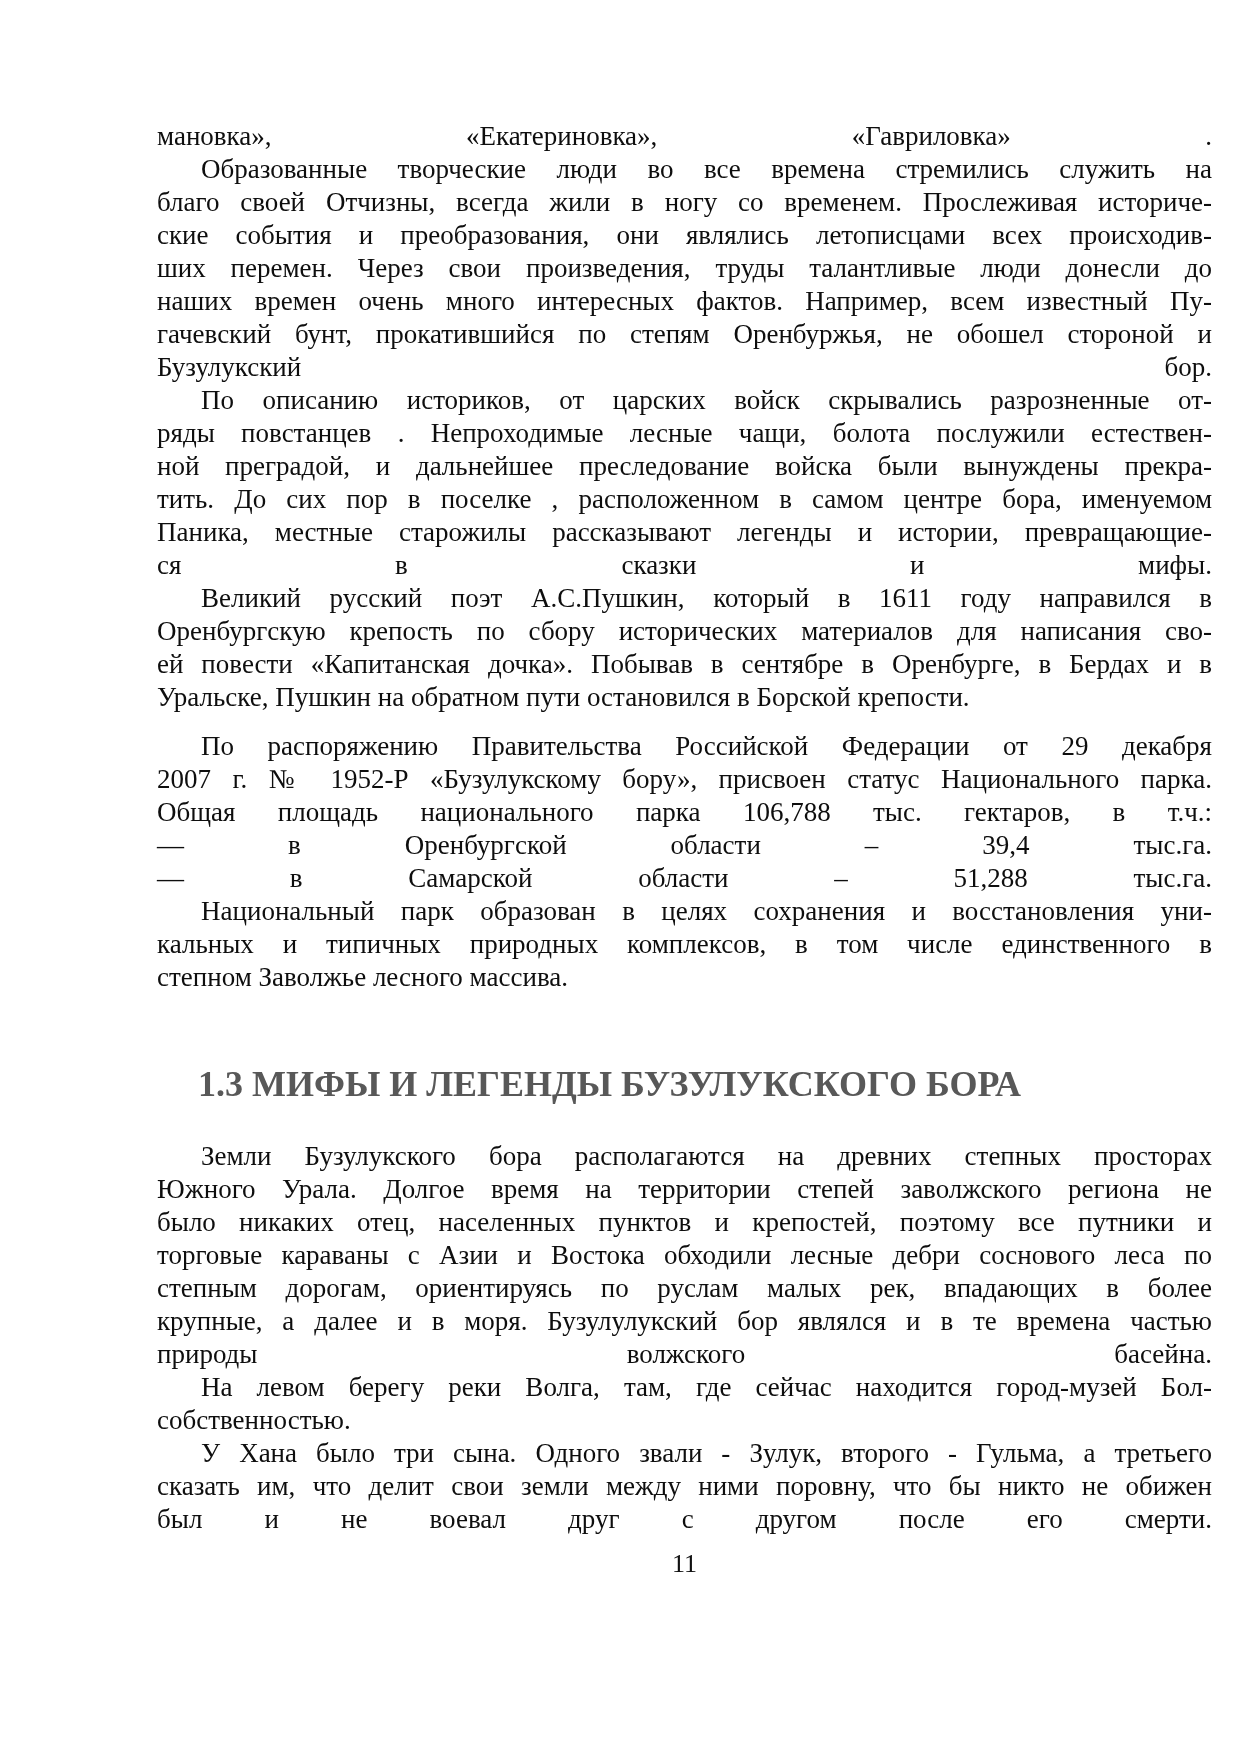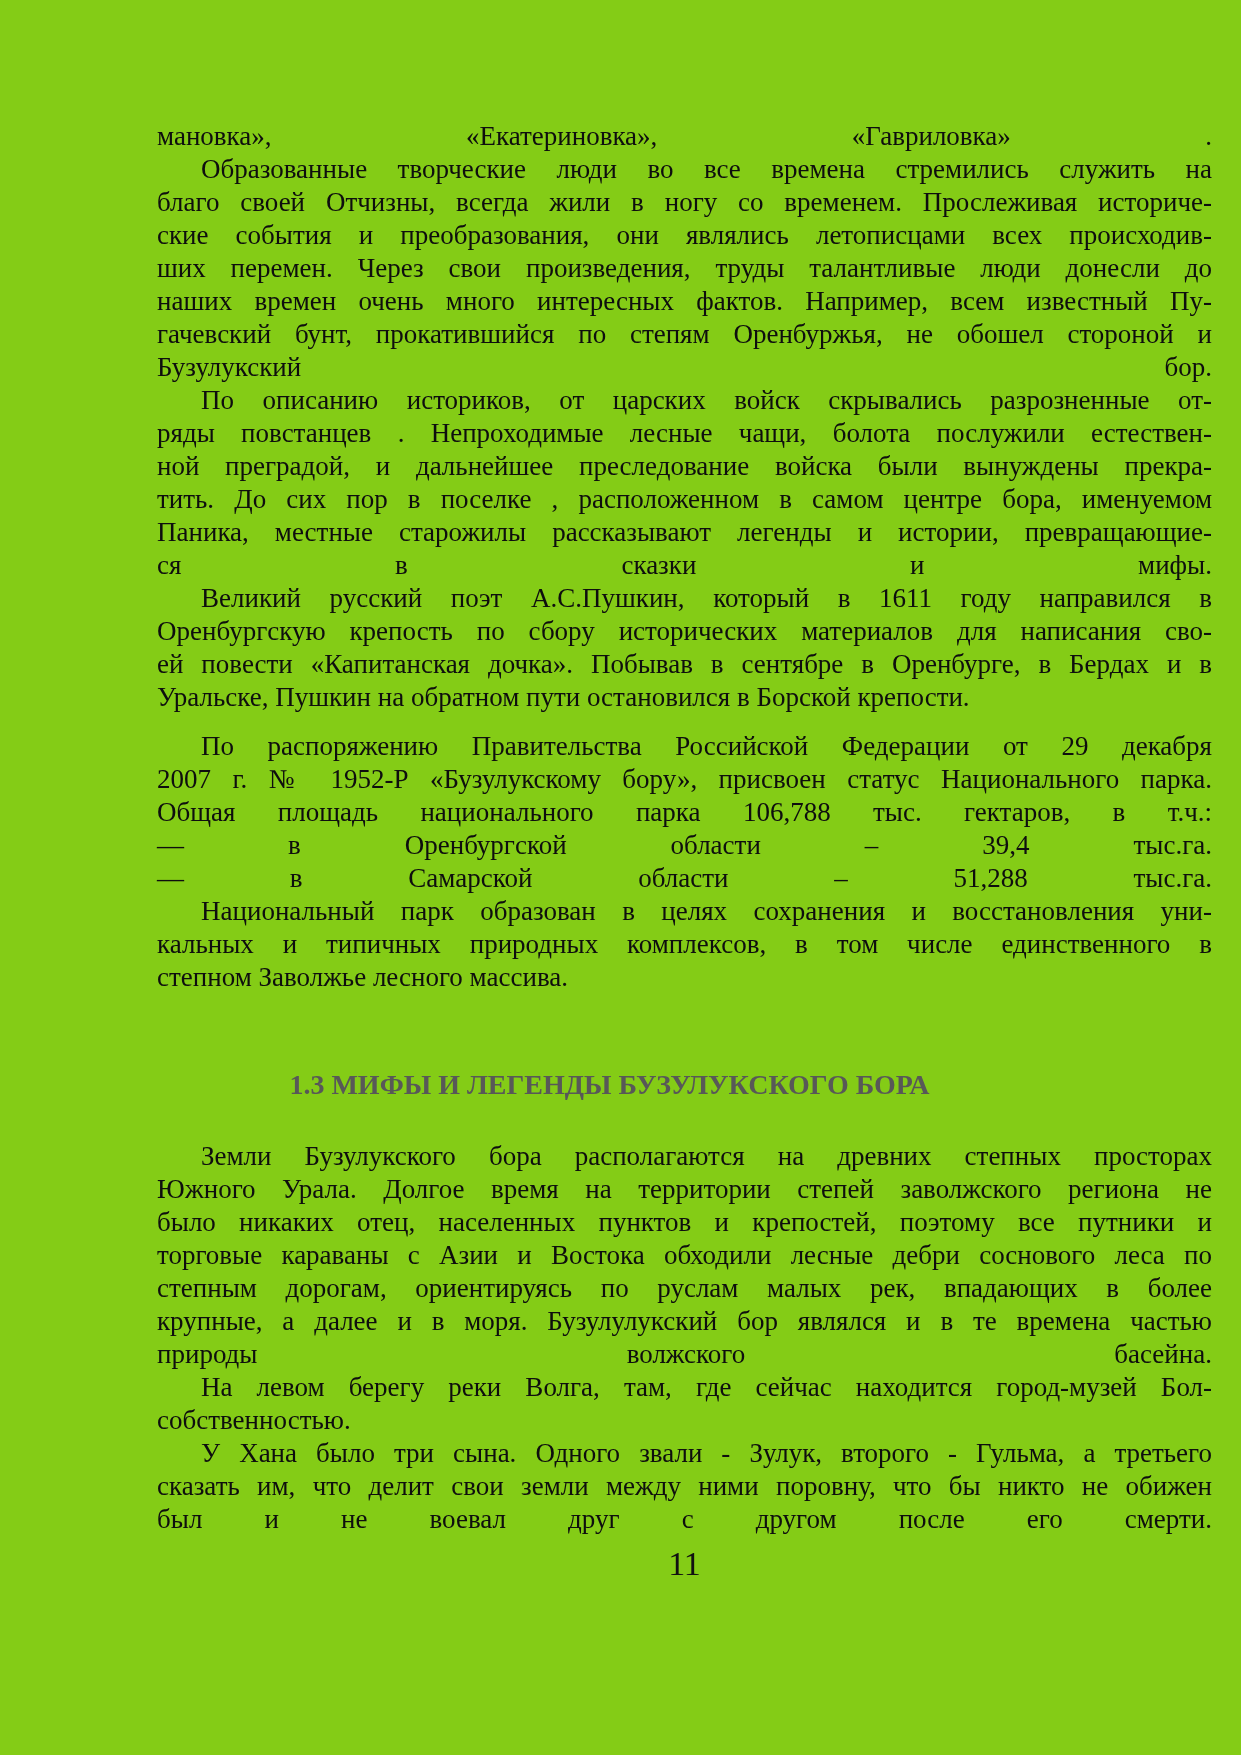--- a/index.html
+++ b/index.html
@@ -6,21 +6,21 @@
   html, body {
     margin: 0;
     padding: 0;
     background: #e8e8e8;
   }
   .page {
     position: relative;
     width: 1241px;
     height: 1755px;
     margin: 0 auto;
-    background: #84cc16;
+    background: #ffffff;
     font-family: "Liberation Serif", "DejaVu Serif", serif;
     color: #0e0e0e;
     overflow: hidden;
   }
   .content {
     position: absolute;
     left: 157px;
     top: 120px;
     width: 1055px;
   }
@@ -37,29 +37,29 @@
     text-indent: 44px;
   }
   .gap-before {
     margin-top: 16px;
   }
   .heading {
     position: relative;
     left: -75px;
     margin-top: 74px;
     margin-bottom: 39px;
-    font-size: 28px;
+    font-size: 36px;
     line-height: 33px;
     font-weight: bold;
     text-align: center;
     color: #585858;
   }
   .page-number {
     margin-top: 11px;
-    font-size: 34px;
+    font-size: 26px;
     line-height: 33px;
     text-align: center;
     color: #111111;
   }
 </style>
 </head>
 <body>
 
 <div class="page">
   <div class="content">

